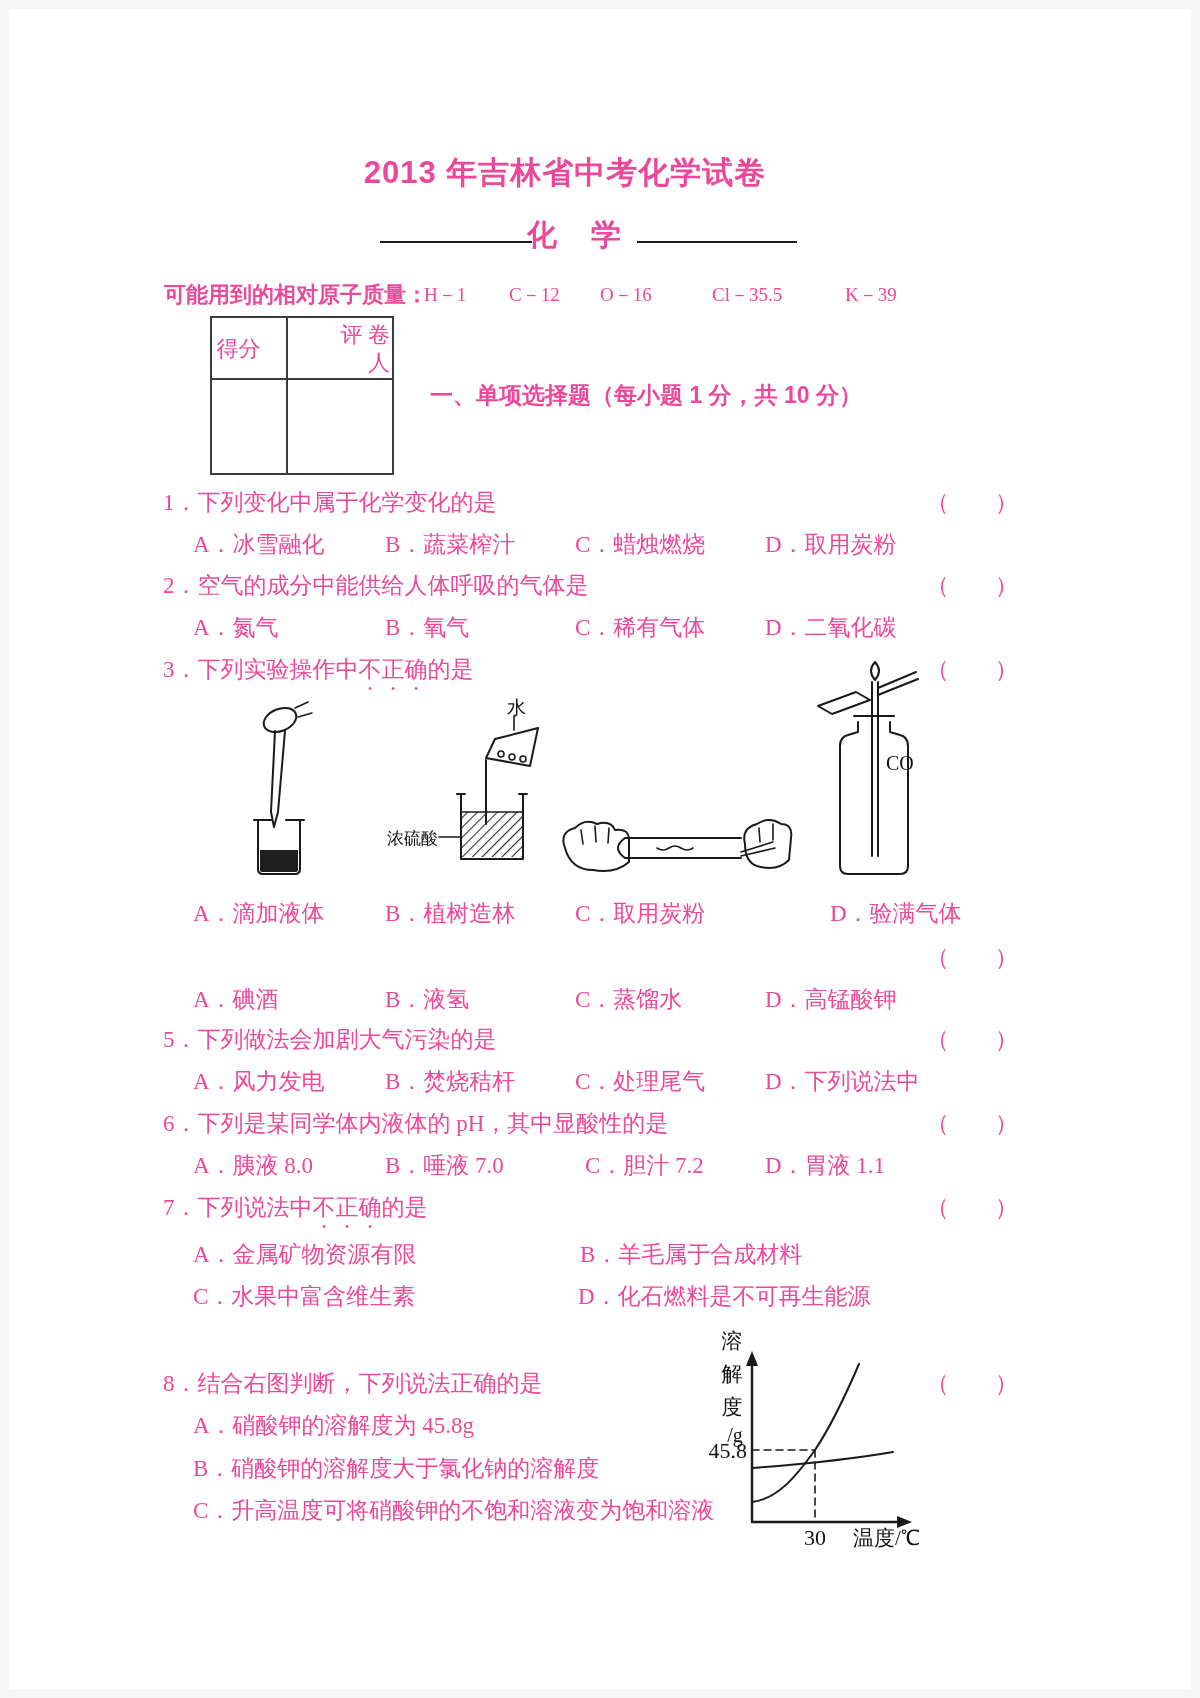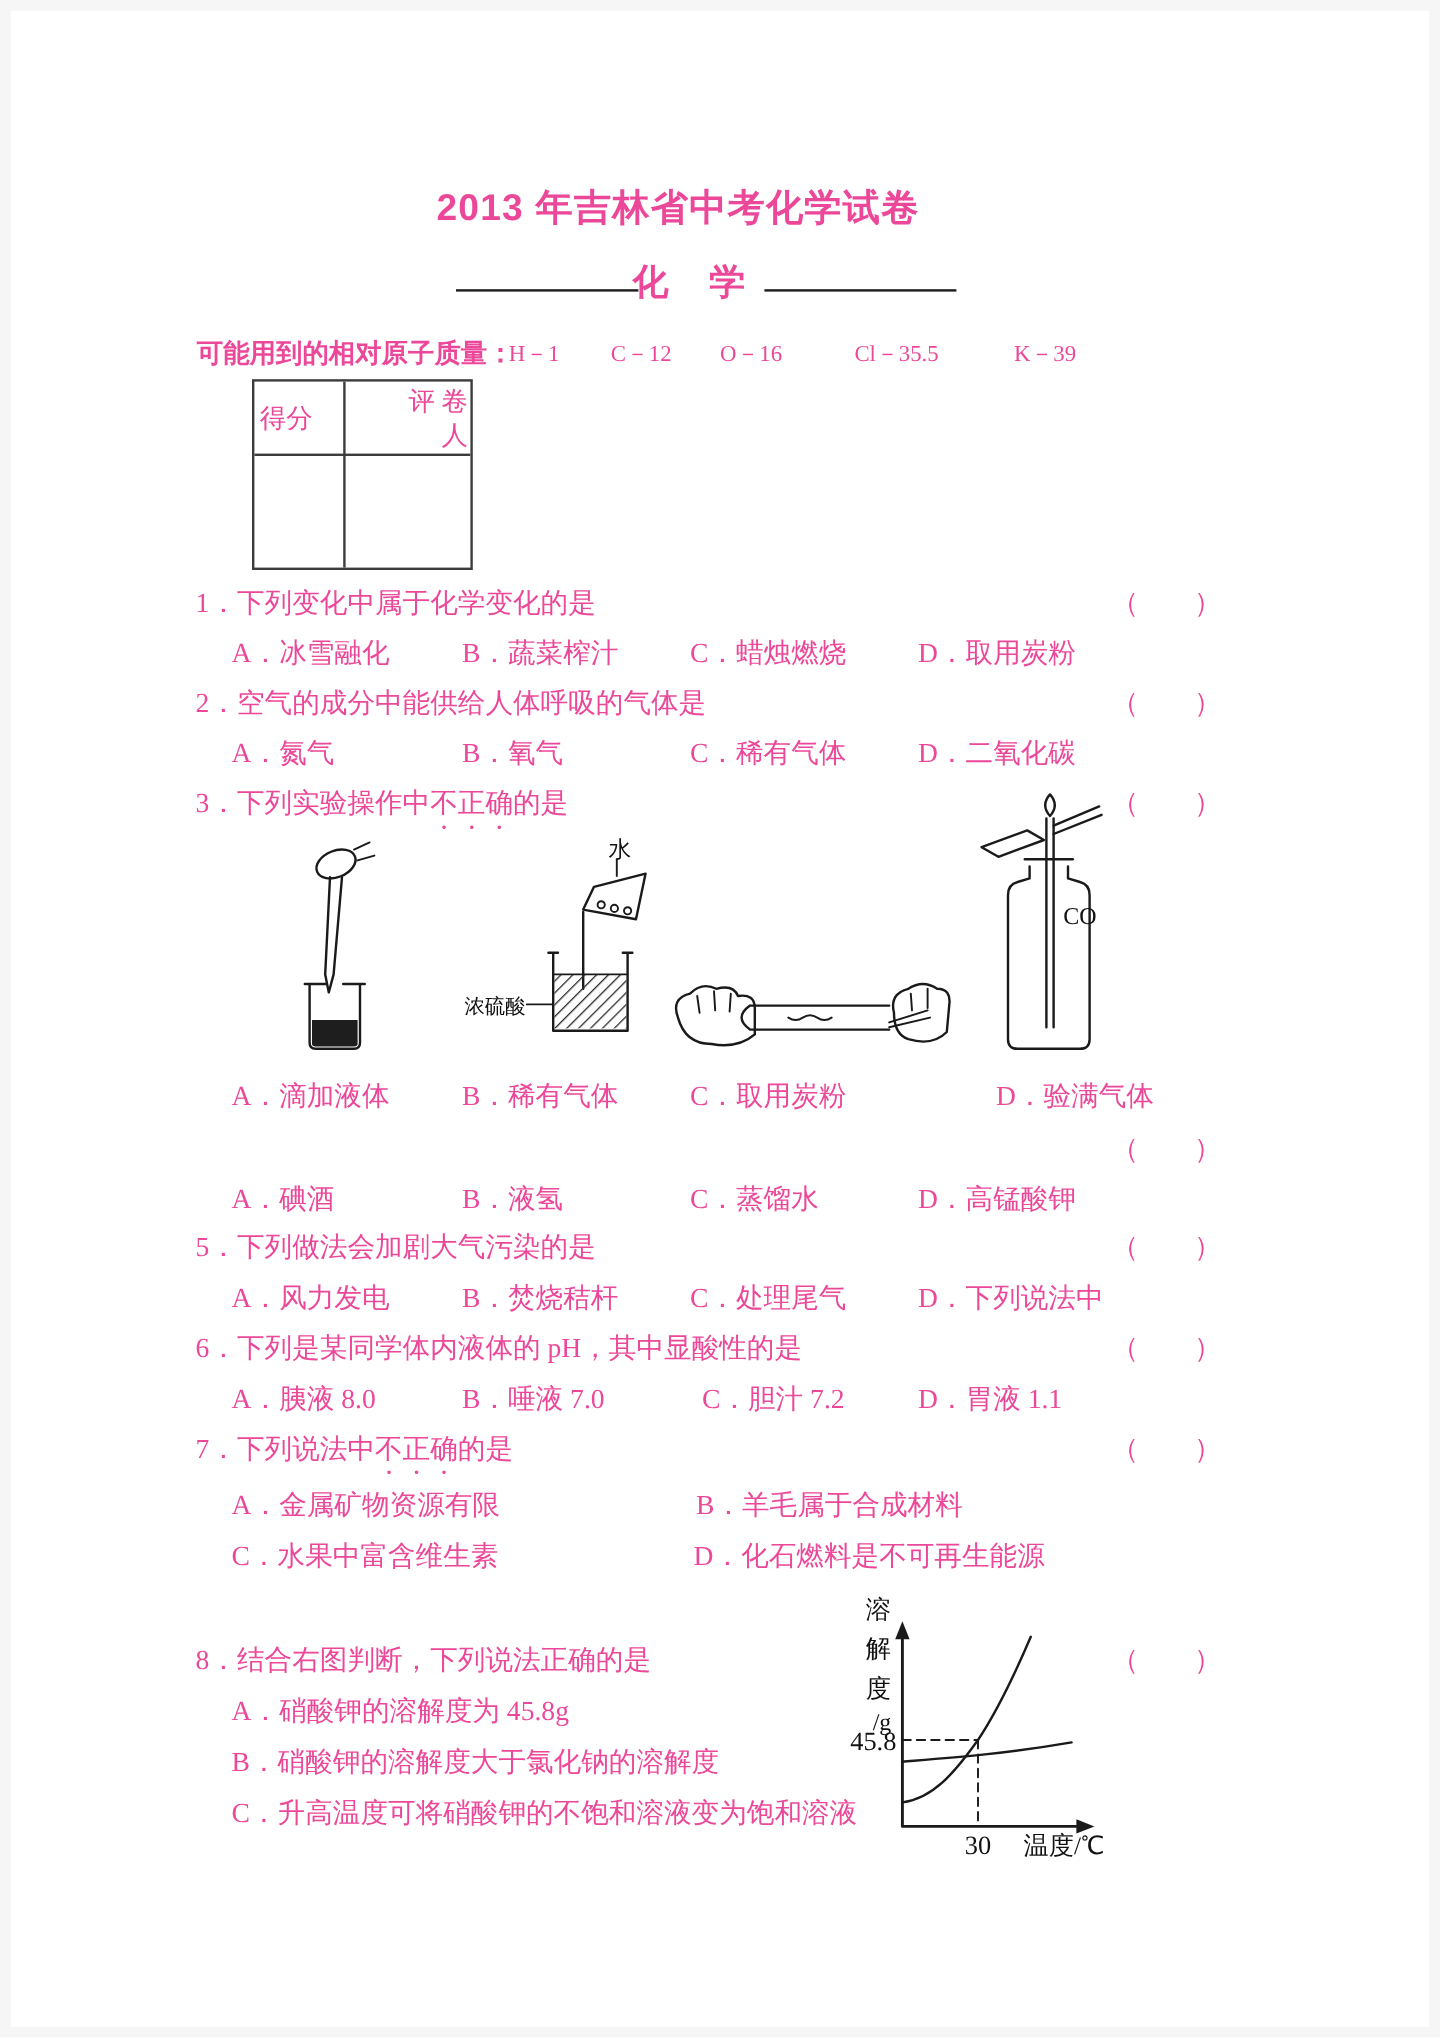--- a/index.html
+++ b/index.html
@@ -51,20 +51,21 @@
   <div class="abs stable">
     <div class="vline"></div>
     <div class="hline"></div>
     <div class="c1">得分</div>
     <div class="c2">
       <div>评  卷</div>
       <div>人</div>
     </div>
   </div>
 
+  <div class="abs section">一、单项选择题（每小题 1 分，共 10 分）</div>
 
   <div class="abs q" style="left:163px;top:489px"><span>1．</span><span>下列变化中属于化学变化的是</span></div>
   <div class="abs bracket" style="left:926px;top:489px">（　　）</div>
   <span class="abs opt" style="left:193px;top:531px">A．冰雪融化</span>
   <span class="abs opt" style="left:385px;top:531px">B．蔬菜榨汁</span>
   <span class="abs opt" style="left:575px;top:531px">C．蜡烛燃烧</span>
   <span class="abs opt" style="left:765px;top:531px">D．取用炭粉</span>
 
   <div class="abs q" style="left:163px;top:572px"><span>2．</span><span>空气的成分中能供给人体呼吸的气体是</span></div>
   <div class="abs bracket" style="left:926px;top:572px">（　　）</div>
@@ -118,21 +119,21 @@
     <path class="stroke" d="M6,48 L44,34 L58,42 L20,56 Z"></path>
     <path class="stroke" d="M42,58 H82"></path>
     <path class="stroke" d="M46,64 L46,74 L36,77 Q28,79 28,88 L28,208 Q28,216 36,216 L88,216 Q96,216 96,208 L96,88 Q96,79 88,77 L78,74 L78,64"></path>
     <path class="stroke" d="M60,24 V198 M66,24 V198"></path>
     <path class="stroke" d="M63,4 Q71,13 63,22 Q55,13 63,4 Z"></path>
     <path class="stroke" d="M66,30 L104,14 M66,37 L106,21"></path>
     <text x="74" y="112" font-size="20">CO</text>
   </svg>
 
   <span class="abs opt" style="left:193px;top:900px">A．滴加液体</span>
-  <span class="abs opt" style="left:385px;top:900px">B．稀有气体</span>
+  <span class="abs opt" style="left:385px;top:900px">B．植树造林</span>
   <span class="abs opt" style="left:575px;top:900px">C．取用炭粉</span>
   <span class="abs opt" style="left:830px;top:900px">D．验满气体</span>
 
   <div class="abs bracket" style="left:926px;top:944px">（　　）</div>
   <span class="abs opt" style="left:193px;top:986px">A．碘酒</span>
   <span class="abs opt" style="left:385px;top:986px">B．液氢</span>
   <span class="abs opt" style="left:575px;top:986px">C．蒸馏水</span>
   <span class="abs opt" style="left:765px;top:986px">D．高锰酸钾</span>
 
   <div class="abs q" style="left:163px;top:1026px"><span>5．</span><span>下列做法会加剧大气污染的是</span></div>

